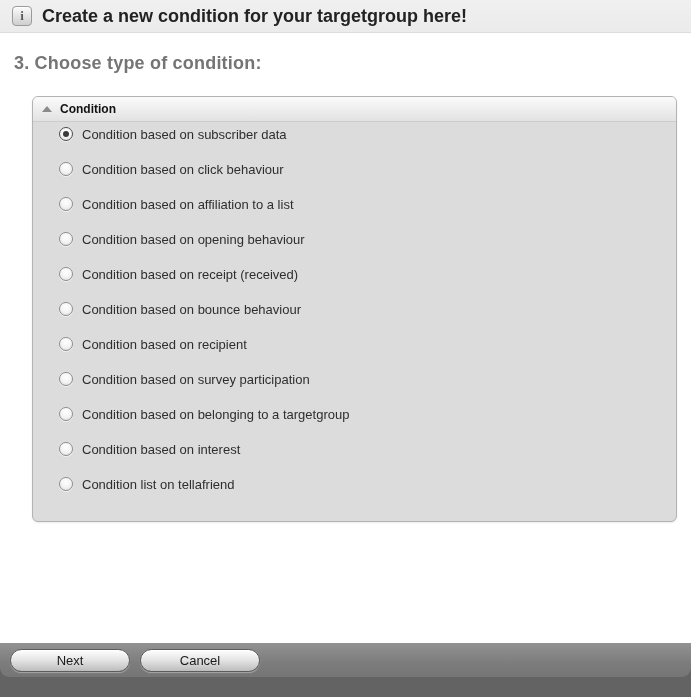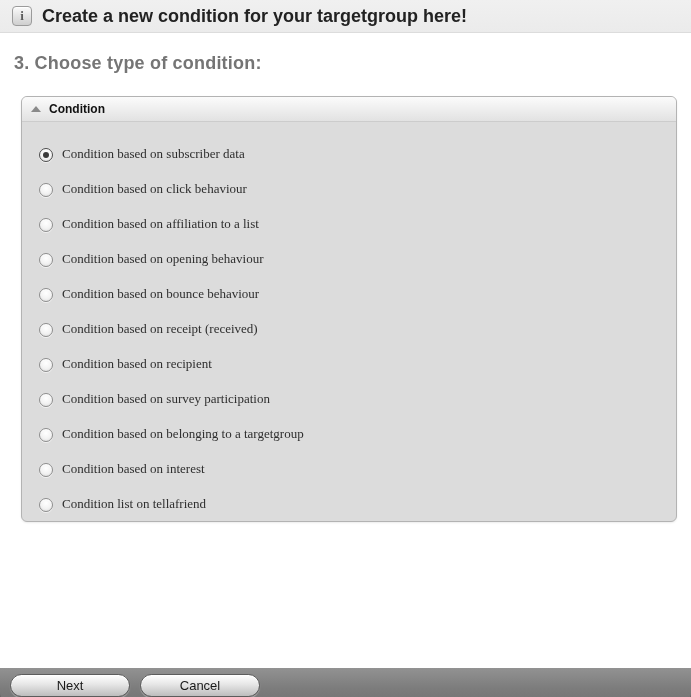--- a/index.html
+++ b/index.html
@@ -36,21 +36,21 @@
   .step-title {
     margin: 20px 0 0 14px;
     font-size: 18px; font-weight: bold;
     color: #757575;
     letter-spacing: 0.2px;
   }
 
   
   .panel {
     position: absolute;
-    left: 21px; right: 14px; top: 96px;
+    left: 32px; right: 14px; top: 96px;
     border: 1px solid #b3b3b3;
     border-radius: 6px;
     background: #dcdcdc;
     overflow: hidden;
     box-shadow: 0 1px 2px rgba(0,0,0,0.08);
   }
   .panel-header {
     height: 25px;
     background: linear-gradient(180deg, #fbfbfb, #e2e2e2);
     border-bottom: 1px solid #cccccc;
@@ -62,24 +62,23 @@
     border-left: 5px solid transparent;
     border-right: 5px solid transparent;
     border-bottom: 6px solid #8a8a8a;
     margin-right: 8px;
   }
   .panel-title { font-size: 12px; font-weight: bold; color: #111111; }
 
   .options { padding: 5px 0 9px 0; }
   .option-row {
     height: 35px;
-    display: flex; align-items: flex-end;
-    padding-left: 17px;
+    display: flex; align-items: flex-start;
+    padding-left: 26px;
     cursor: default;
-    font-family: Liberation Serif, serif;
   }
   .radio {
     width: 14px; height: 14px;
     border-radius: 50%;
     border: 1px solid #8e8e8e;
     background: radial-gradient(circle at 50% 35%, #ffffff 0%, #f2f2f2 55%, #d8d8d8 100%);
     box-shadow: inset 0 1px 1px rgba(255,255,255,0.9), 0 1px 0 rgba(255,255,255,0.6);
     position: relative;
     flex: 0 0 auto;
   }
@@ -93,21 +92,21 @@
   }
   .option-label {
     margin-left: 9px;
     font-size: 13px; color: #2e2e2e;
   }
 
   
   .footer {
     position: absolute;
     left: 0; right: 0; bottom: 0;
-    height: 29px;
+    height: 54px;
     background: #636363;
   }
   .footer-bar {
     position: absolute;
     left: 0; right: 0; top: 0;
     height: 34px;
     background: linear-gradient(180deg, #929292 0%, #7c7c7c 60%, #757575 100%);
     border-radius: 0 0 9px 9px;
     display: flex; align-items: center;
     padding-left: 10px;
@@ -156,26 +155,26 @@
     <span class="option-label">Condition based on affiliation to a list</span>
   </label>
 
   <label class="option-row">
     <span class="radio"></span>
     <span class="option-label">Condition based on opening behaviour</span>
   </label>
 
   <label class="option-row">
     <span class="radio"></span>
+    <span class="option-label">Condition based on receipt (received)</span>
+  </label>
+
+  <label class="option-row">
+    <span class="radio"></span>
     <span class="option-label">Condition based on bounce behaviour</span>
-  </label>
-
-  <label class="option-row">
-    <span class="radio"></span>
-    <span class="option-label">Condition based on receipt (received)</span>
   </label>
 
   <label class="option-row">
     <span class="radio"></span>
     <span class="option-label">Condition based on recipient</span>
   </label>
 
   <label class="option-row">
     <span class="radio"></span>
     <span class="option-label">Condition based on survey participation</span>

